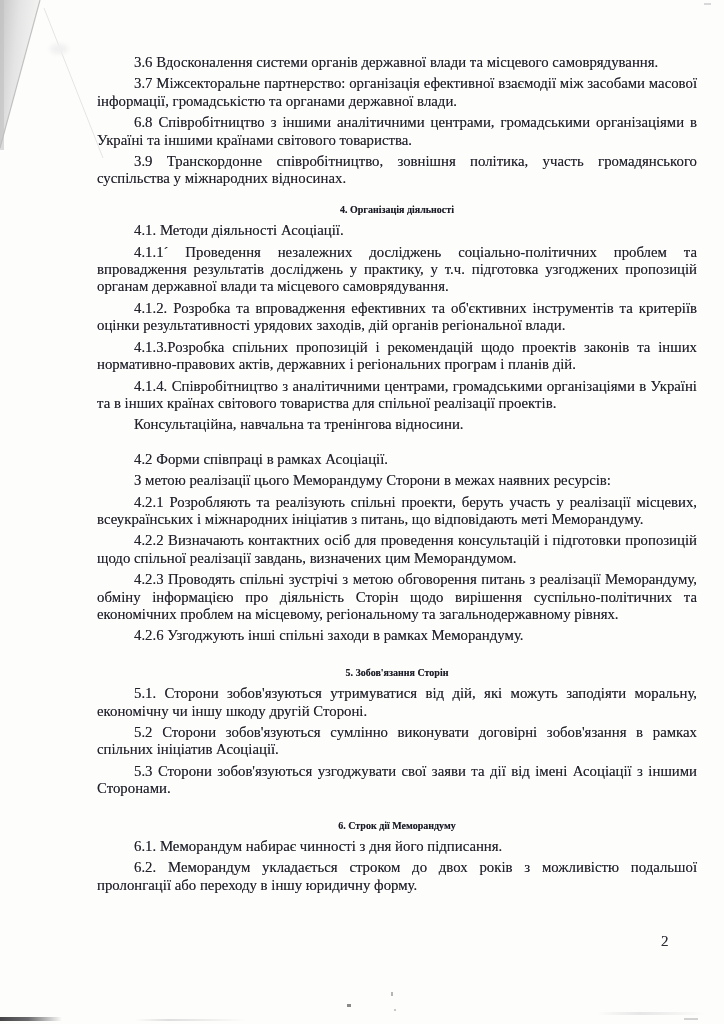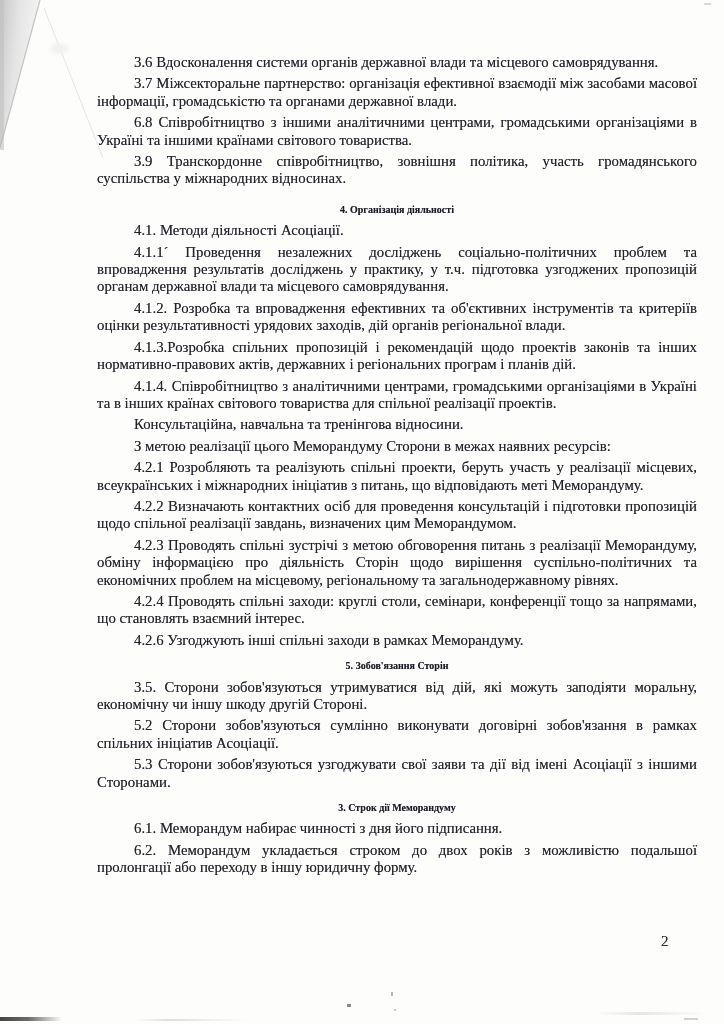--- a/index.html
+++ b/index.html
@@ -30,21 +30,21 @@
   }
   .h {
     margin:13px 0 3px;
     text-align:center;
     text-indent:0;
     font-weight:700;
     font-size:10px;
     color:#1c1c26;
   }
   .gap-lg { margin-top:17px; }
-  .gap-xl { margin-top:8px; }
+  .gap-xl { margin-top:19px; }
   .page-number {
     position:absolute;
     left:661px; top:933px;
     font-size:15px;
     color:#2c2c35;
     text-shadow:0 0 0.5px rgba(30,30,45,0.5);
   }
   
   .corner-artifact {
     position:absolute; left:0; top:0;
@@ -110,29 +110,29 @@
     <p class="p">3.7 Міжсекторальне партнерство: організація ефективної взаємодії між засобами масової інформації, громадськістю та органами державної влади.</p>
     <p class="p">6.8 Співробітництво з іншими аналітичними центрами, громадськими організаціями в Україні та іншими країнами світового товариства.</p>
     <p class="p">3.9 Транскордонне співробітництво, зовнішня політика, участь громадянського суспільства у міжнародних відносинах.</p>
     <div class="h">4. Організація діяльності</div>
     <p class="p">4.1. Методи діяльності Асоціації.</p>
     <p class="p">4.1.1´ Проведення незалежних досліджень соціально-політичних проблем та впровадження результатів досліджень у практику, у т.ч. підготовка узгоджених пропозицій органам державної влади та місцевого самоврядування.</p>
     <p class="p">4.1.2. Розробка та впровадження ефективних та об'єктивних інструментів та критеріїв оцінки результативності урядових заходів, дій органів регіональної влади.</p>
     <p class="p">4.1.3.Розробка спільних пропозицій і рекомендацій щодо проектів законів та інших нормативно-правових актів, державних і регіональних програм і планів дій.</p>
     <p class="p">4.1.4. Співробітництво з аналітичними центрами, громадськими організаціями в Україні та в інших країнах світового товариства для спільної реалізації проектів.</p>
     <p class="p">Консультаційна, навчальна та тренінгова відносини.</p>
+    <p class="p gap-lg">4.2 Форми співпраці в рамках Асоціації.</p>
     <p class="p">З метою реалізації цього Меморандуму Сторони в межах наявних ресурсів:</p>
     <p class="p">4.2.1 Розробляють та реалізують спільні проекти, беруть участь у реалізації місцевих, всеукраїнських і міжнародних ініціатив з питань, що відповідають меті Меморандуму.</p>
     <p class="p">4.2.2 Визначають контактних осіб для проведення консультацій і підготовки пропозицій щодо спільної реалізації завдань, визначених цим Меморандумом.</p>
     <p class="p">4.2.3 Проводять спільні зустрічі з метою обговорення питань з реалізації Меморандуму, обміну інформацією про діяльність Сторін щодо вирішення суспільно-політичних та економічних проблем на місцевому, регіональному та загальнодержавному рівнях.</p>
-    <p class="p">4.2.4 Проводять спільні заходи: круглі столи, семінари, конференції тощо за напрямами, що становлять взаємний інтерес.</p>
     <p class="p">4.2.6 Узгоджують інші спільні заходи в рамках Меморандуму.</p>
     <div class="h gap-xl">5. Зобов'язання Сторін</div>
-    <p class="p">3.5. Сторони зобов'язуються утримуватися від дій, які можуть заподіяти моральну, економічну чи іншу шкоду другій Стороні.</p>
+    <p class="p">5.1. Сторони зобов'язуються утримуватися від дій, які можуть заподіяти моральну, економічну чи іншу шкоду другій Стороні.</p>
     <p class="p">5.2 Сторони зобов'язуються сумлінно виконувати договірні зобов'язання в рамках спільних ініціатив Асоціації.</p>
     <p class="p">5.3 Сторони зобов'язуються узгоджувати свої заяви та дії від імені Асоціації з іншими Сторонами.</p>
-    <div class="h gap-xl">3. Строк дії Меморандуму</div>
+    <div class="h gap-xl">6. Строк дії Меморандуму</div>
     <p class="p">6.1. Меморандум набирає чинності з дня його підписання.</p>
     <p class="p">6.2. Меморандум укладається строком до двох років з можливістю подальшої пролонгації або переходу в іншу юридичну форму.</p>
   </div>
 
   <div class="page-number">2</div>
 </div>
 
 </body></html>

